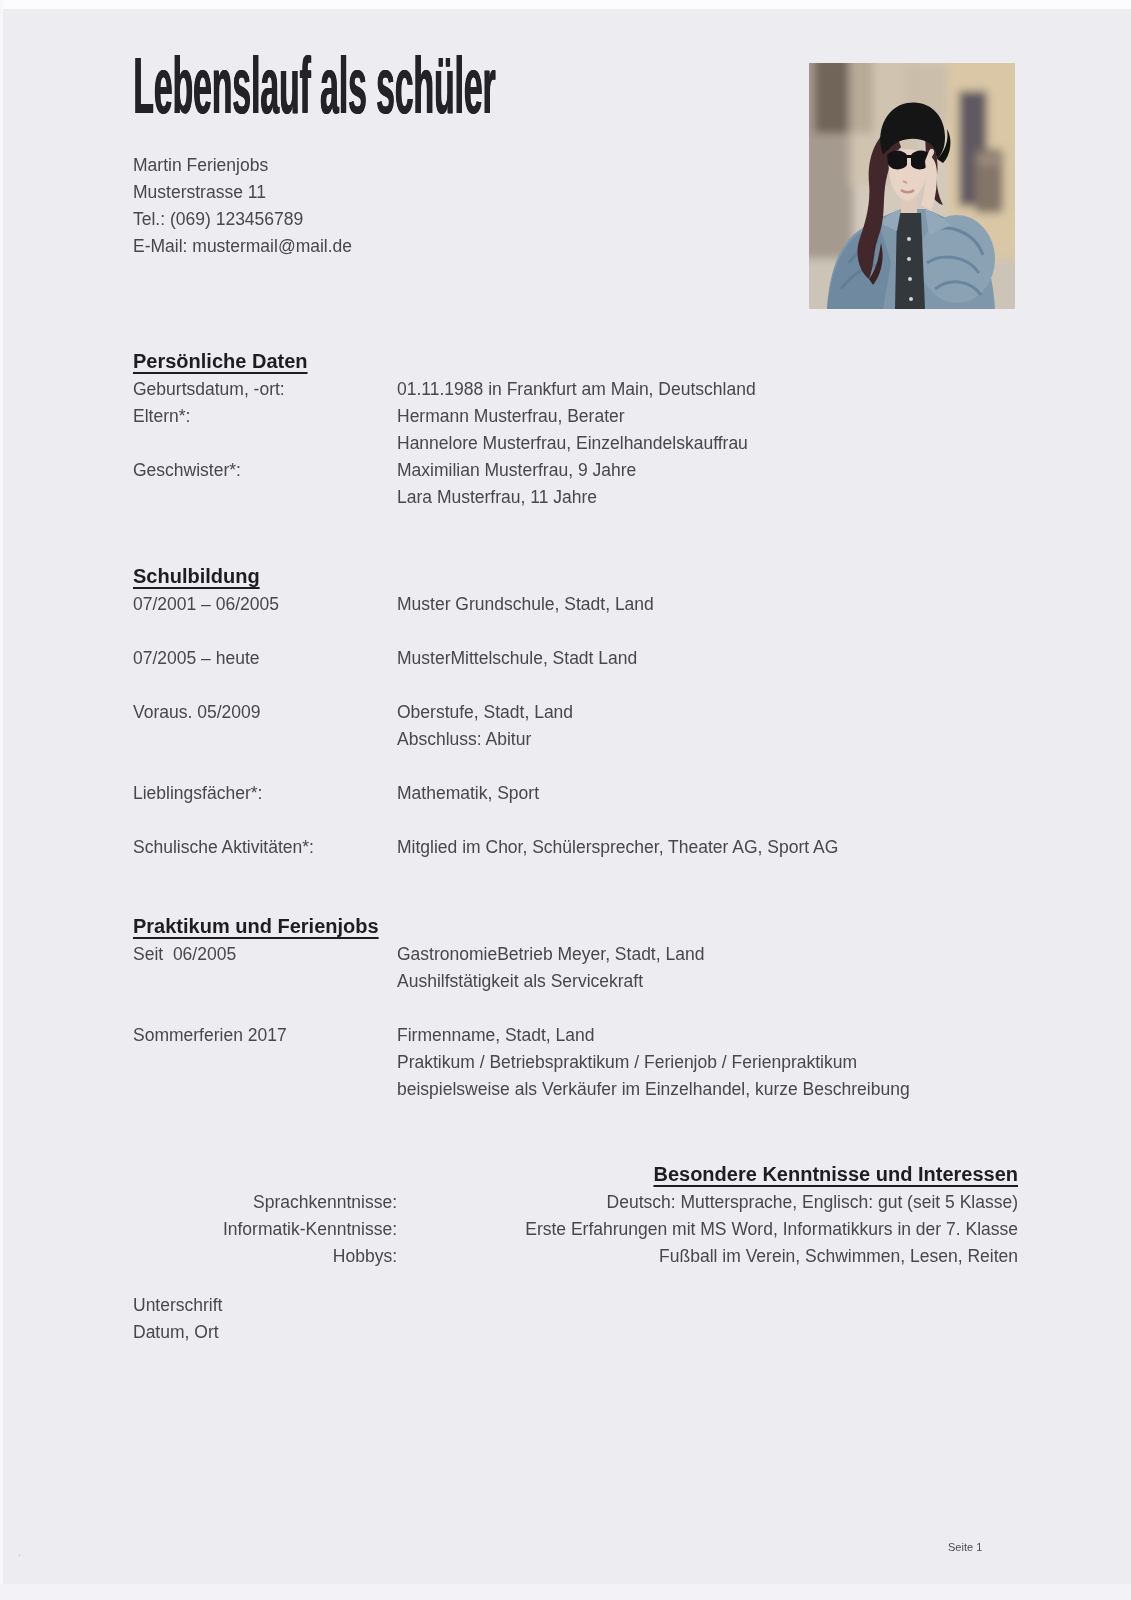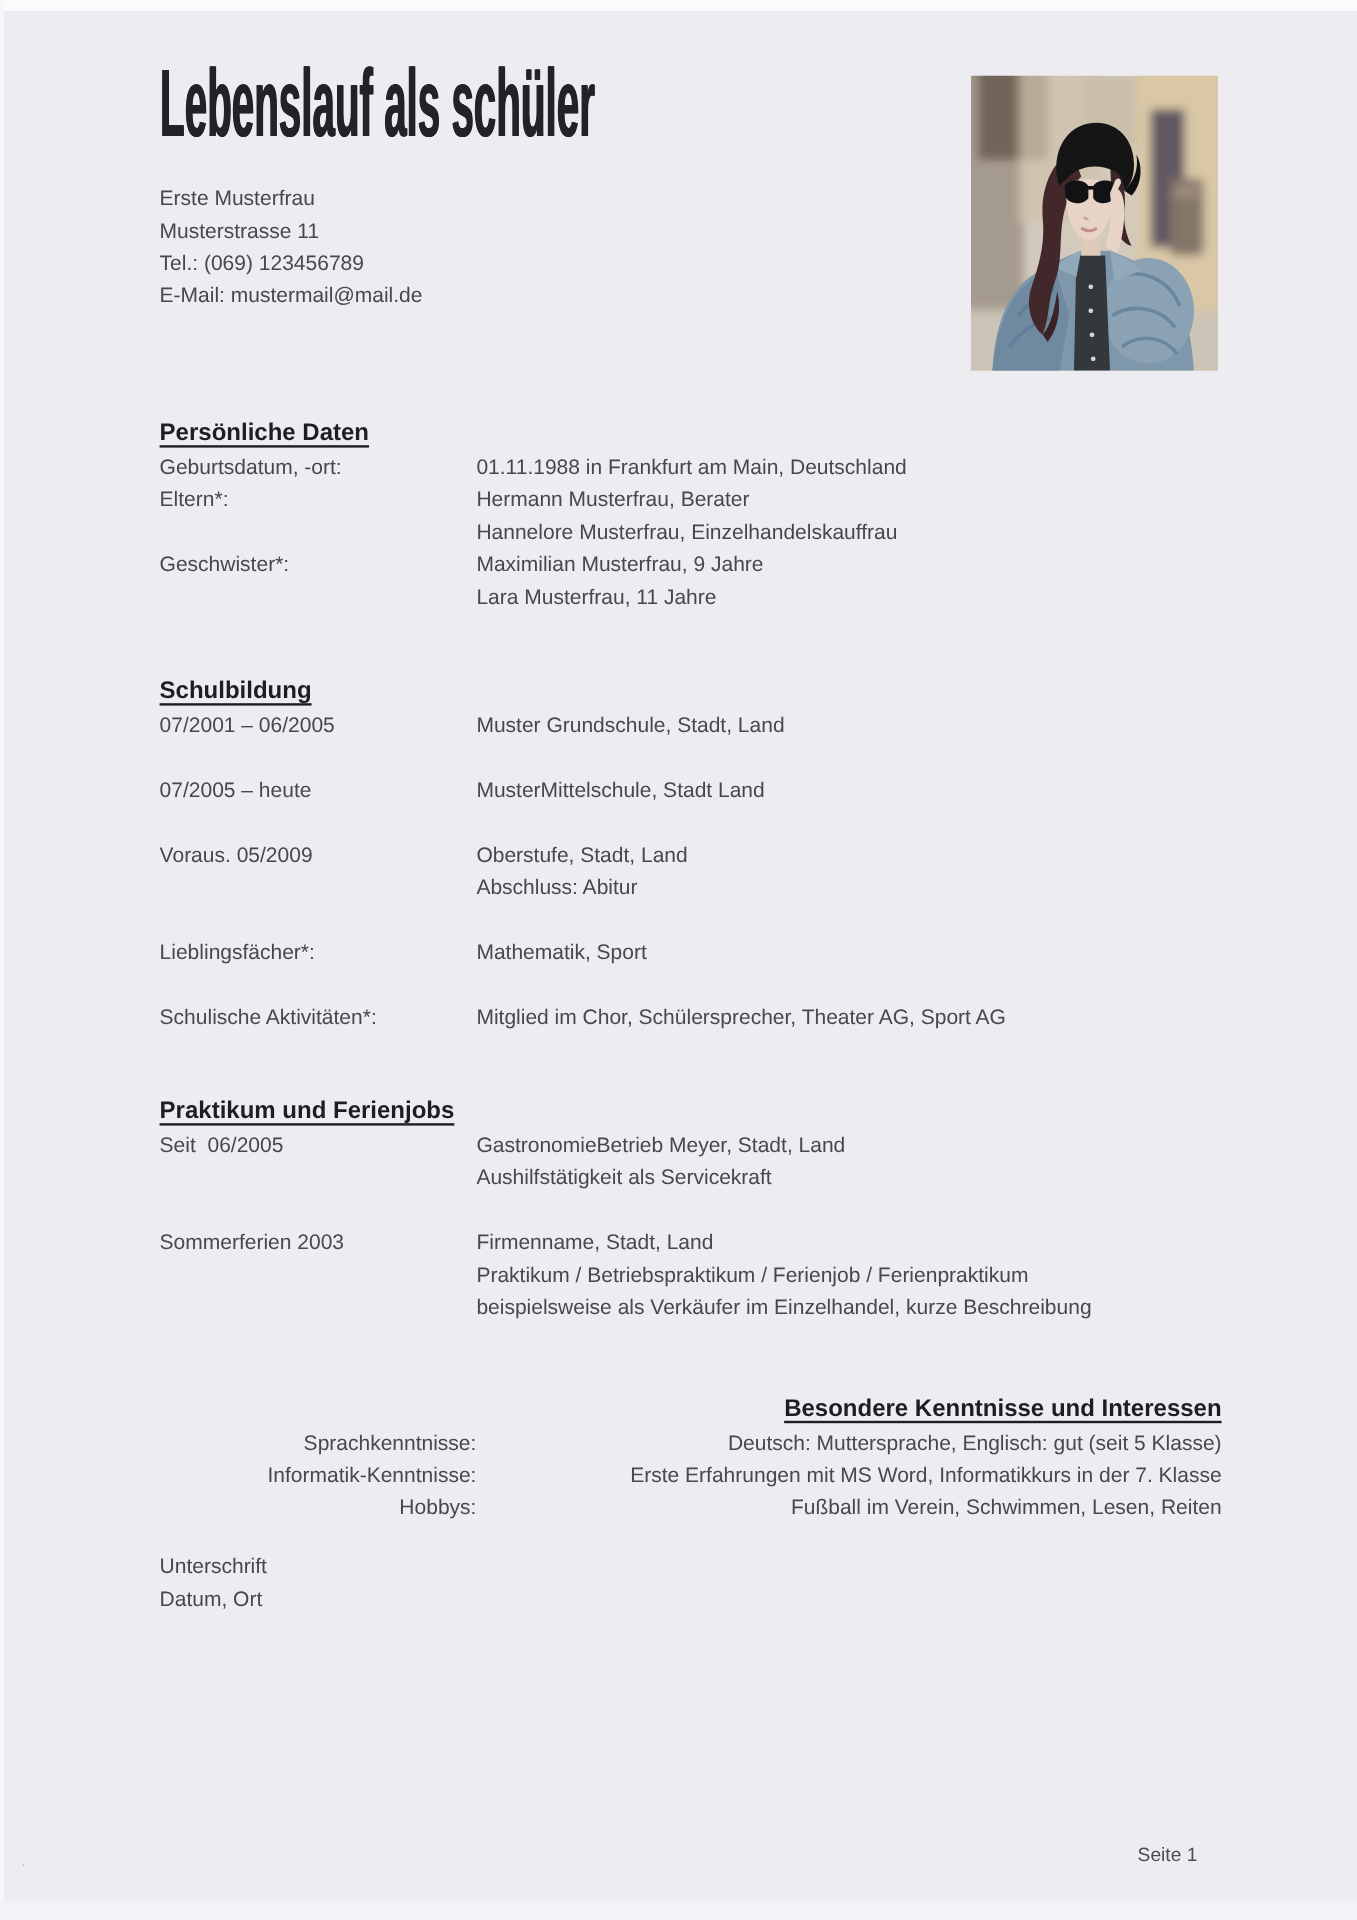--- a/index.html
+++ b/index.html
@@ -40,21 +40,21 @@
 
   .row { display: flex; font-size: 17.5px; line-height: 27px; }
   .row .label  { flex: 0 0 264px; width: 264px; white-space: pre-wrap; }
   .row .values { flex: 1 1 auto; }
   .gap { margin-bottom: 27px; }
 
   .signature { margin-top: 22px; font-size: 17.5px; line-height: 27px; }
 
   .footer-page {
     position: absolute; left: 948px; top: 1538px;
-    font-size: 16px; line-height: 18px; color: #4c4c52;
+    font-size: 11px; line-height: 18px; color: #4c4c52;
   }
   .footer-mark {
     position: absolute; left: 18px; top: 1546px;
     font-size: 11px; color: #b7b7bf;
   }
 
   .photo {
     position: absolute; left: 809px; top: 63px; width: 206px; height: 246px;
     overflow: hidden;
   }
@@ -114,21 +114,21 @@
         <path d="M112,142 C116,130 118,112 116,98 L122,94 C126,96 128,104 128,112 C128,124 126,138 122,148 Z" fill="#e8d4c6"></path>
         <path d="M116,98 L120,88 C122,84 126,86 125,90 L122,96 Z" fill="#e8d4c6"></path>
       </g>
     </svg>
   </div>
 
   <div class="content">
     <h1 class="doc-title">Lebenslauf als schüler</h1>
 
     <div class="contact">
-      <div>Erste Musterfrau</div>
+      <div>Martin Ferienjobs</div>
       <div>Musterstrasse 11</div>
       <div>Tel.: (069) 123456789</div>
       <div>E-Mail: mustermail@mail.de</div>
     </div>
 
     <div class="section s1">
       <div class="section-heading">Persönliche Daten</div>
       <div class="row">
         <div class="label">Geburtsdatum, -ort:</div>
         <div class="values">
@@ -189,21 +189,21 @@
     <div class="section s3">
       <div class="section-heading">Praktikum und Ferienjobs</div>
       <div class="row gap">
         <div class="label">Seit  06/2005</div>
         <div class="values">
           <div>GastronomieBetrieb Meyer, Stadt, Land</div>
           <div>Aushilfstätigkeit als Servicekraft</div>
         </div>
       </div>
       <div class="row">
-        <div class="label">Sommerferien 2003</div>
+        <div class="label">Sommerferien 2017</div>
         <div class="values">
           <div>Firmenname, Stadt, Land</div>
           <div>Praktikum / Betriebspraktikum / Ferienjob / Ferienpraktikum</div>
           <div>beispielsweise als Verkäufer im Einzelhandel, kurze Beschreibung</div>
         </div>
       </div>
     </div>
 
     <div class="section s4">
       <div class="section-heading">Besondere Kenntnisse und Interessen</div>

